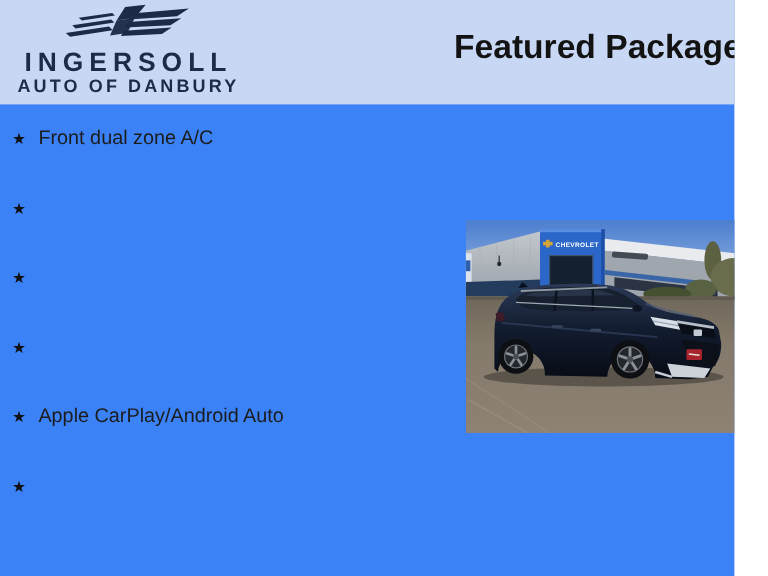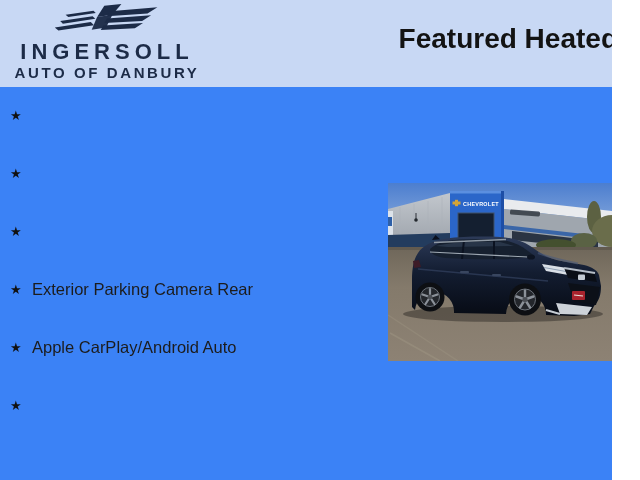--- a/index.html
+++ b/index.html
@@ -43,36 +43,36 @@
           <path d="M49,15.5 L66,13 L59,27 L43,29.5 Z" opacity="0.96"></path>
 
           <polygon points="63,9 116,4.5 105,11.5 60,14.5"></polygon>
           <polygon points="60,17 109,13.5 99,20 57,22"></polygon>
           <polygon points="56,25 100,22 91,28 53,30"></polygon>
         </g>
       </svg>
       <div class="logo-name">INGERSOLL</div>
       <div class="logo-tagline">AUTO OF DANBURY</div>
     </div>
-    <h1 class="page-title">Featured Heated</h1>
+    <h1 class="page-title">Featured Package</h1>
   </div>
 
   <ul class="features">
     <li>
       <span class="star">★</span>
-    </li>
-    <li>
-      <span class="star">★</span>
-    </li>
-    <li>
-      <span class="star">★</span>
-    </li>
-    <li>
-      <span class="star">★</span>
-      <span class="ftext">Exterior Parking Camera Rear</span>
+      <span class="ftext">Front dual zone A/C</span>
+    </li>
+    <li>
+      <span class="star">★</span>
+    </li>
+    <li>
+      <span class="star">★</span>
+    </li>
+    <li>
+      <span class="star">★</span>
     </li>
     <li>
       <span class="star">★</span>
       <span class="ftext">Apple CarPlay/Android Auto</span>
     </li>
     <li>
       <span class="star">★</span>
     </li>
   </ul>
 

